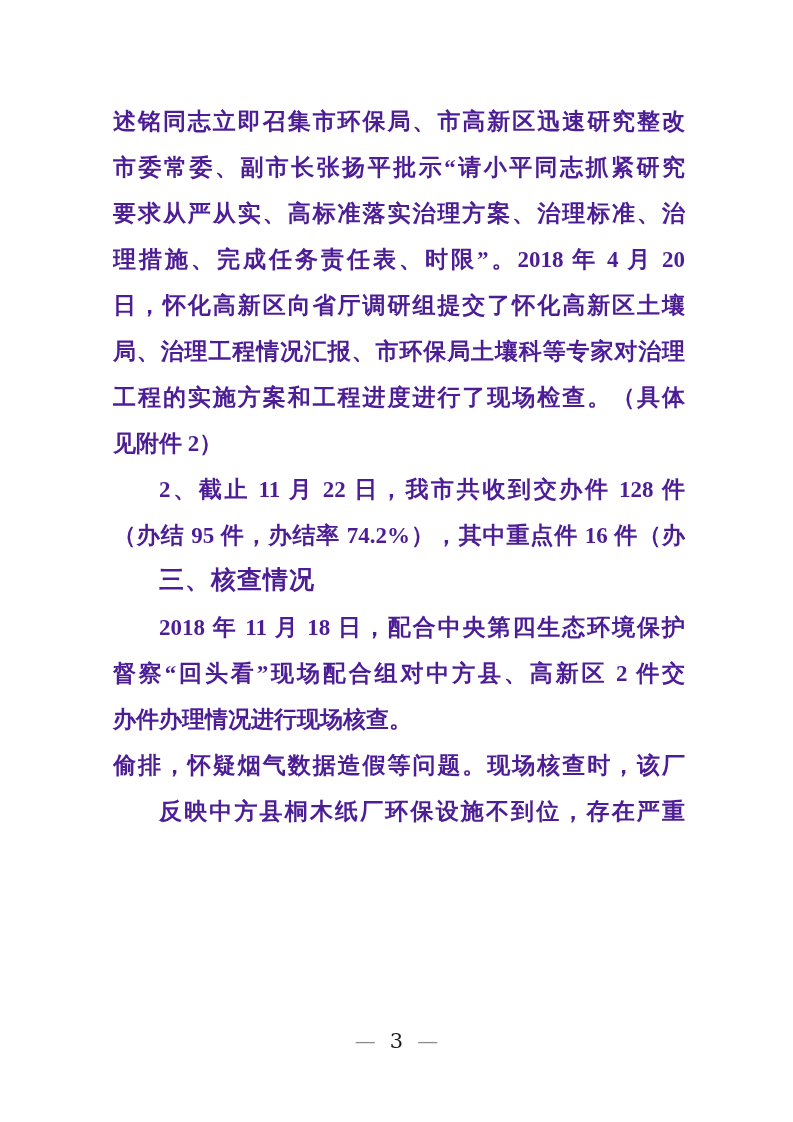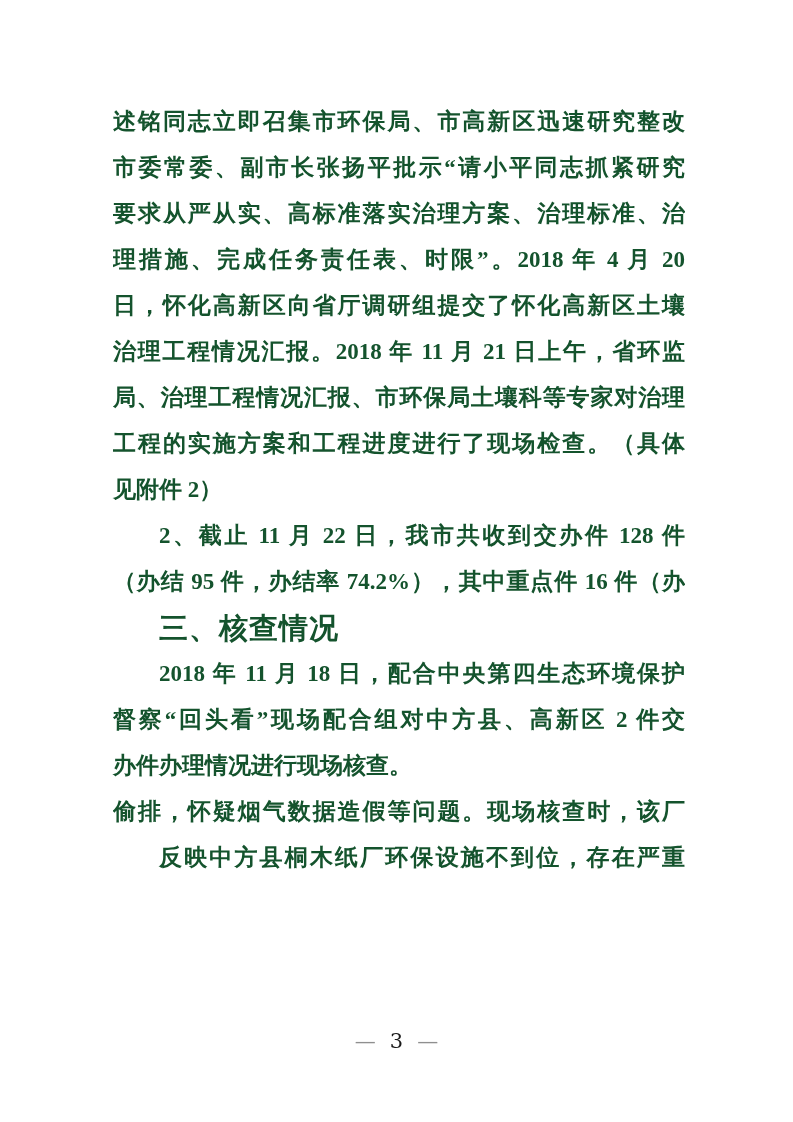--- a/index.html
+++ b/index.html
@@ -19,37 +19,37 @@
   .content {
     position: absolute;
     left: 113px;
     top: 99px;
     width: 572px;
   }
   .line {
     height: 46px;
     line-height: 46px;
     font-size: 23px;
-    color: #14532d;
+    color: #4c1d95;
     font-weight: 600; 
     white-space: nowrap;
   }
   .line.justify {
     white-space: normal;
     text-align: justify;
     text-align-last: justify;
     overflow: hidden;
   }
   .line.indent {
     text-indent: 46px;
   }
   .line.heading {
-    font-family: Liberation Serif, serif;
+    font-family: Liberation Mono, monospace;
     font-weight: bold;
-    font-size: 29px;
+    font-size: 25px;
     letter-spacing: 1px;
   }
   .footer {
     position: absolute;
     top: 1026px;
     left: 0;
     width: 100%;
     text-align: center;
     font-family: "DejaVu Serif", serif;
     font-size: 21px;
@@ -67,21 +67,20 @@
 </head>
 <body>
 
 <div class="page">
   <div class="content">
     <div class="line justify">述铭同志立即召集市环保局、市高新区迅速研究整改</div>
     <div class="line justify">市委常委、副市长张扬平批示“请小平同志抓紧研究</div>
     <div class="line justify">要求从严从实、高标准落实治理方案、治理标准、治</div>
     <div class="line justify">理措施、完成任务责任表、时限”。2018 年 4 月 20</div>
     <div class="line justify">日，怀化高新区向省厅调研组提交了怀化高新区土壤</div>
-    <div class="line justify">治理工程情况汇报。2018 年 11 月 21 日上午，省环监</div>
     <div class="line justify">局、治理工程情况汇报、市环保局土壤科等专家对治理</div>
     <div class="line justify">工程的实施方案和工程进度进行了现场检查。（具体</div>
     <div class="line">见附件 2）</div>
     <div class="line indent justify">2、截止 11 月 22 日，我市共收到交办件 128 件</div>
     <div class="line justify">（办结 95 件，办结率 74.2%），其中重点件 16 件（办</div>
     <div class="line indent heading">三、核查情况</div>
     <div class="line indent justify">2018 年 11 月 18 日，配合中央第四生态环境保护</div>
     <div class="line justify">督察“回头看”现场配合组对中方县、高新区 2 件交</div>
     <div class="line">办件办理情况进行现场核查。</div>
     <div class="line justify">偷排，怀疑烟气数据造假等问题。现场核查时，该厂</div>

